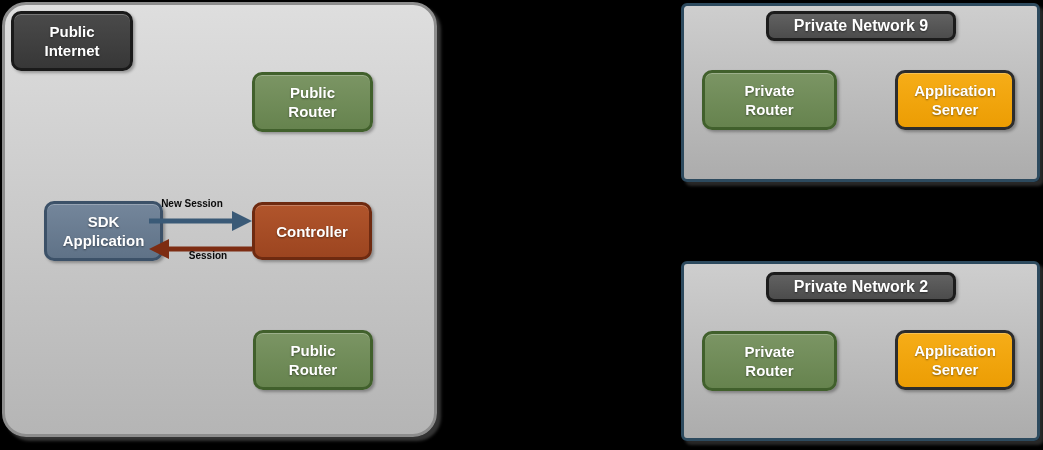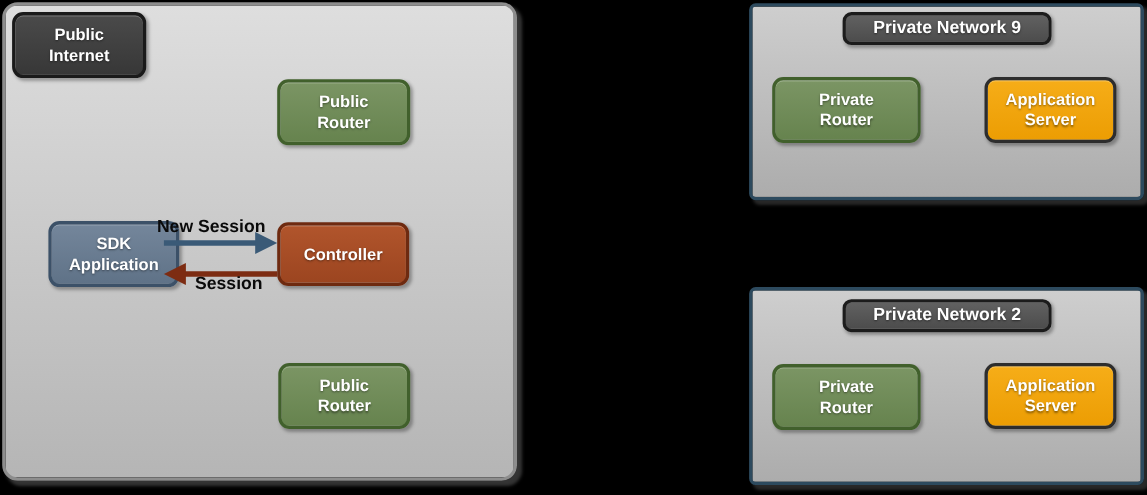--- a/index.html
+++ b/index.html
@@ -3,22 +3,22 @@
 <meta charset="utf-8">
 <style>
   * { margin:0; padding:0; box-sizing:border-box; }
   html,body { background:#000; }
   .stage {
     position:relative; width:1043px; height:450px; overflow:hidden;
     background:#000; font-family:"Liberation Sans", sans-serif;
   }
   .container-box { position:absolute; }
   .big-container {
-    left:2px; top:2px; width:468px; height:435px;
-    border:3px solid #8d8d8d; border-radius:14px;
+    left:2px; top:2px; width:435px; height:435px;
+    border:3px solid #8d8d8d; border-radius:24px;
     background:linear-gradient(#dedede,#b5b5b5);
     box-shadow:4px 4px 3px rgba(95,95,95,0.55);
   }
   .network-container {
     left:681px; width:359px;
     border:3px solid #2d4a5e; border-radius:6px;
     background:linear-gradient(#cecece,#acacac);
     box-shadow:4px 4px 3px rgba(80,80,80,0.5);
   }
   #pn1 { top:3px; height:179px; }
@@ -59,21 +59,21 @@
   
   .network-container .router { left:18px;  width:135px; height:60px; }
   .network-container .server { left:211px; width:120px; height:60px; }
   #pn1 .router { top:64px; } #pn1 .server { top:64px; }
   #pn2 .router { top:67px; } #pn2 .server { top:66px; }
 
   
   .arrows-svg { position:absolute; left:140px; top:195px; width:112px; height:60px; }
   .arrow-label {
     position:absolute; width:100px; text-align:center;
-    font-size:16px; font-weight:bold; color:#0a0a0a;
+    font-size:10px; font-weight:bold; color:#0a0a0a;
   }
   #new-session-label { left:137px; top:193px; }
   #session-label     { left:153px; top:245px; }
 </style>
 </head>
 <body>
 
 <div class="stage">
 
   <div class="container-box big-container">

